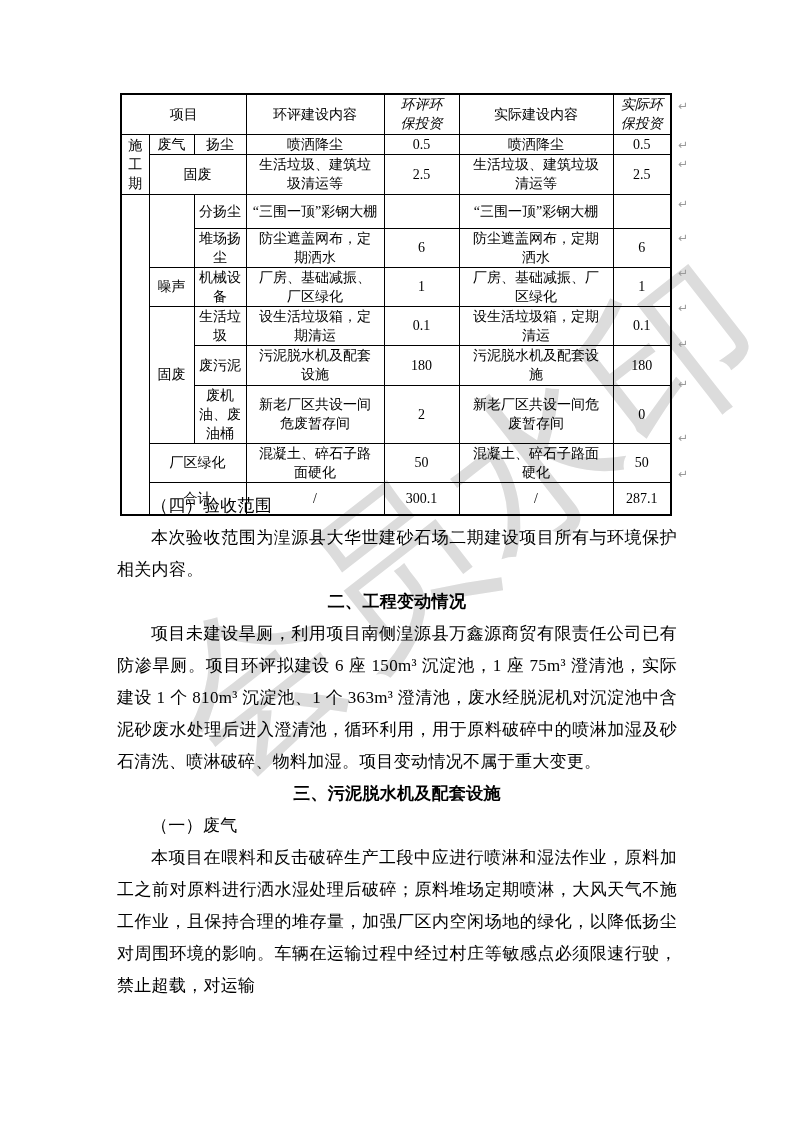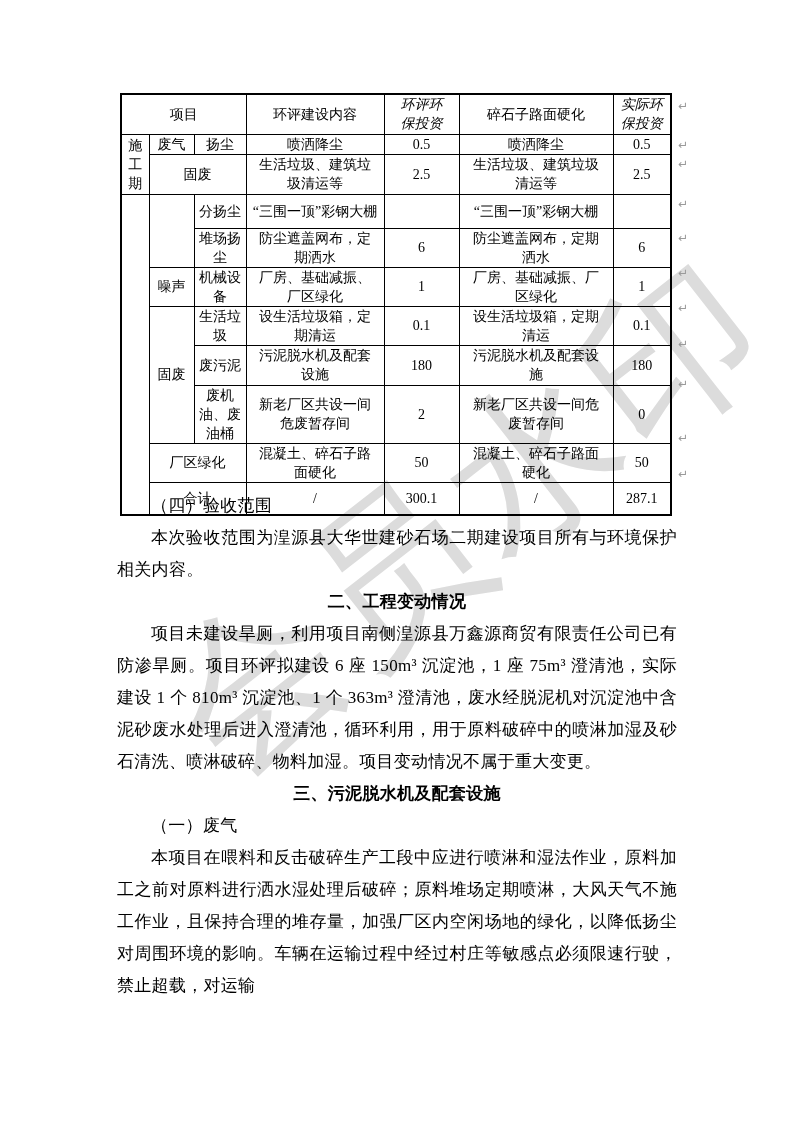--- a/index.html
+++ b/index.html
@@ -98,21 +98,21 @@
         <col style="width:75px">
         <col style="width:154px">
         <col style="width:58px">
     </colgroup>
     <tbody>
         <tr class="h40">
       <th colspan="3">项目</th>
       <th>环评建设内容</th>
       <th class="pre">环评环
 保投资</th>
-      <th>碎石子路面硬化</th>
+      <th>实际建设内容</th>
       <th class="pre">实际环
 保投资</th>
     </tr>
     <tr class="h18">
       <td rowspan="2">施工期</td>
       <td>废气</td>
       <td>扬尘</td>
       <td class="pad6">喷洒降尘</td>
       <td>0.5</td>
       <td class="pad10">喷洒降尘</td>

